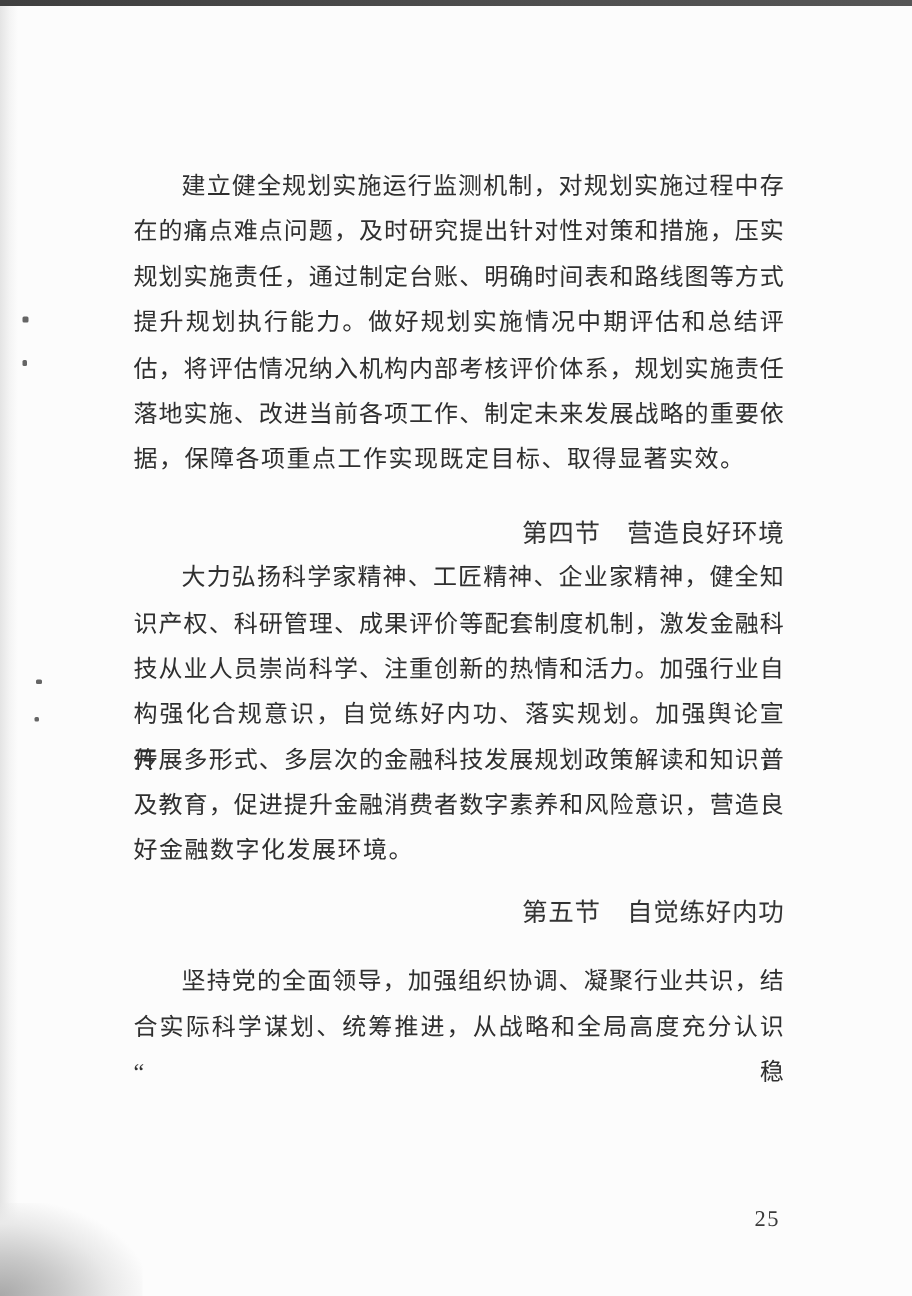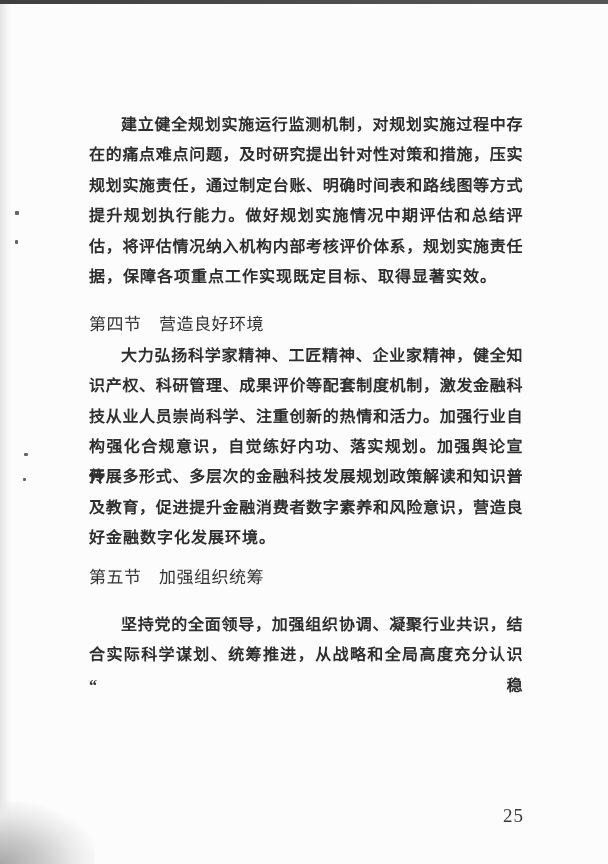--- a/index.html
+++ b/index.html
@@ -55,45 +55,44 @@
   .para { margin: 0; padding: 0; }
   .line {
     font-size: 16px;
     line-height: 30.4px;
     height: 30.4px;
     text-align: justify;
     text-align-last: justify;
     text-justify: inter-character;
     letter-spacing: 0.5px;
     overflow: visible;
-    font-weight: bold;
   }
   .line.first { text-indent: 2em; }
   .line.last {
     text-align-last: left;
     letter-spacing: 1px;
   }
   .section-heading {
     font-size: 17px;
     line-height: 30.4px;
     height: 30.4px;
-    text-align: left;
+    text-align: right;
     letter-spacing: 0.5px;
     color: #333333;
   }
   .heading-1 { margin-top: 18px; }
   .para-2 { }
   .heading-2 { margin-top: 10px; }
   .para-3 { margin-top: 16px; }
 
   .page-number {
     position: absolute;
     left: 503px;
     top: 805px;
-    font-size: 19px;
+    font-size: 15px;
     letter-spacing: 1px;
     color: #3a3a3a;
   }
 </style>
 </head>
 <body>
 
 <div class="scan-top-edge"></div>
 <div class="scan-left-edge"></div>
 <div class="scan-corner-shadow"></div>
@@ -103,36 +102,37 @@
 <div class="speck s4"></div>
 
 <div class="text-col">
 
   <div class="para para-1">
     <div class="line first">建立健全规划实施运行监测机制，对规划实施过程中存</div>
     <div class="line">在的痛点难点问题，及时研究提出针对性对策和措施，压实</div>
     <div class="line">规划实施责任，通过制定台账、明确时间表和路线图等方式</div>
     <div class="line">提升规划执行能力。做好规划实施情况中期评估和总结评</div>
     <div class="line">估，将评估情况纳入机构内部考核评价体系，规划实施责任</div>
+    <div class="line">落地实施、改进当前各项工作、制定未来发展战略的重要依</div>
     <div class="line last">据，保障各项重点工作实现既定目标、取得显著实效。</div>
   </div>
 
   <div class="section-heading heading-1">第四节　营造良好环境</div>
 
   <div class="para para-2">
     <div class="line first">大力弘扬科学家精神、工匠精神、企业家精神，健全知</div>
     <div class="line">识产权、科研管理、成果评价等配套制度机制，激发金融科</div>
     <div class="line">技从业人员崇尚科学、注重创新的热情和活力。加强行业自</div>
     <div class="line">构强化合规意识，自觉练好内功、落实规划。加强舆论宣传，</div>
     <div class="line">开展多形式、多层次的金融科技发展规划政策解读和知识普</div>
     <div class="line">及教育，促进提升金融消费者数字素养和风险意识，营造良</div>
     <div class="line last">好金融数字化发展环境。</div>
   </div>
 
-  <div class="section-heading heading-2">第五节　加强组织统筹</div>
+  <div class="section-heading heading-2">第五节　自觉练好内功</div>
 
   <div class="para para-3">
     <div class="line first">坚持党的全面领导，加强组织协调、凝聚行业共识，结</div>
     <div class="line">合实际科学谋划、统筹推进，从战略和全局高度充分认识“稳</div>
   </div>
 
 </div>
 
 <div class="page-number">25</div>
 

